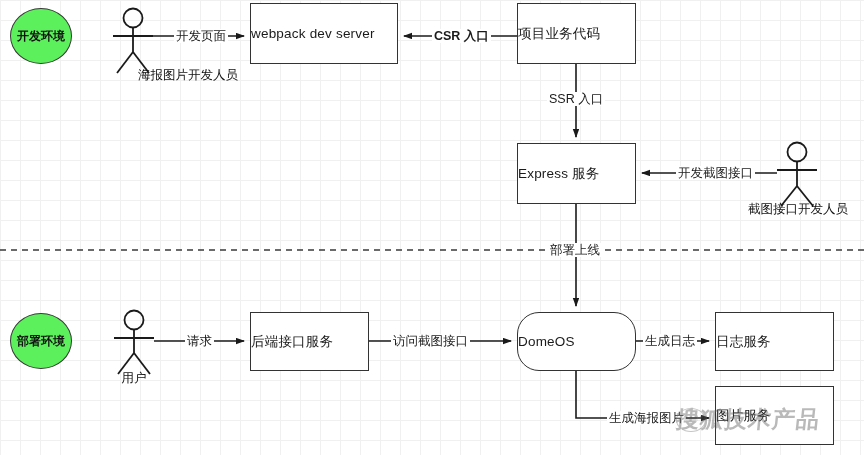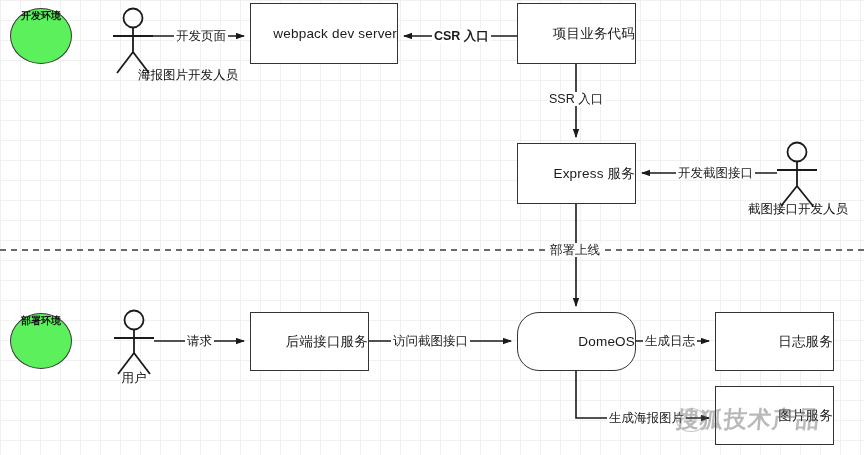--- a/index.html
+++ b/index.html
@@ -22,35 +22,36 @@
     background-size: 20px 20px, 20px 20px, 60px 60px, 60px 60px;
     background-position: 0 0, 0 0, 0 0, 0 0;
   }
   .node-box {
     position: absolute;
     box-sizing: border-box;
     border: 1.6px solid #333333;
     background: #ffffff;
     display: flex;
     align-items: center;
-    justify-content: flex-end;
+    justify-content: flex-start;
     color: #1a1a1a;
     font-size: 13.5px;
     letter-spacing: 0.2px;
     text-align: center;
   }
   .env-circle {
     position: absolute;
     box-sizing: border-box;
     border-radius: 50%;
     border: 1.4px solid #3a3a3a;
     display: flex;
+    align-items: center;
     justify-content: center;
     color: #111111;
-    font-size: 10px;
+    font-size: 12px;
     font-weight: 600;
   }
   .edge-label {
     position: absolute;
     background: #ffffff;
     color: #1a1a1a;
     font-size: 12.5px;
     white-space: nowrap;
     padding: 0 2px;
     line-height: 14px;
@@ -120,21 +121,21 @@
   </div>
 
   <div class="env-circle" style="left:10px; top:313px; width:62px; height:56px; background:#5cf05c;">
     <span>部署环境</span>
   </div>
 
   <div class="node-box" style="left:250px; top:3px; width:148px; height:61px;">
     <span>webpack dev server</span>
   </div>
 
-  <div class="node-box" style="left:517px; top:3px; width:119px; height:61px;padding-left:6px;">
+  <div class="node-box" style="left:517px; top:3px; width:119px; height:61px;">
     <span>项目业务代码</span>
   </div>
 
   <div class="node-box" style="left:517px; top:143px; width:119px; height:61px;">
     <span>Express 服务</span>
   </div>
 
   <div class="node-box" style="left:250px; top:312px; width:119px; height:59px;">
     <span>后端接口服务</span>
   </div>

